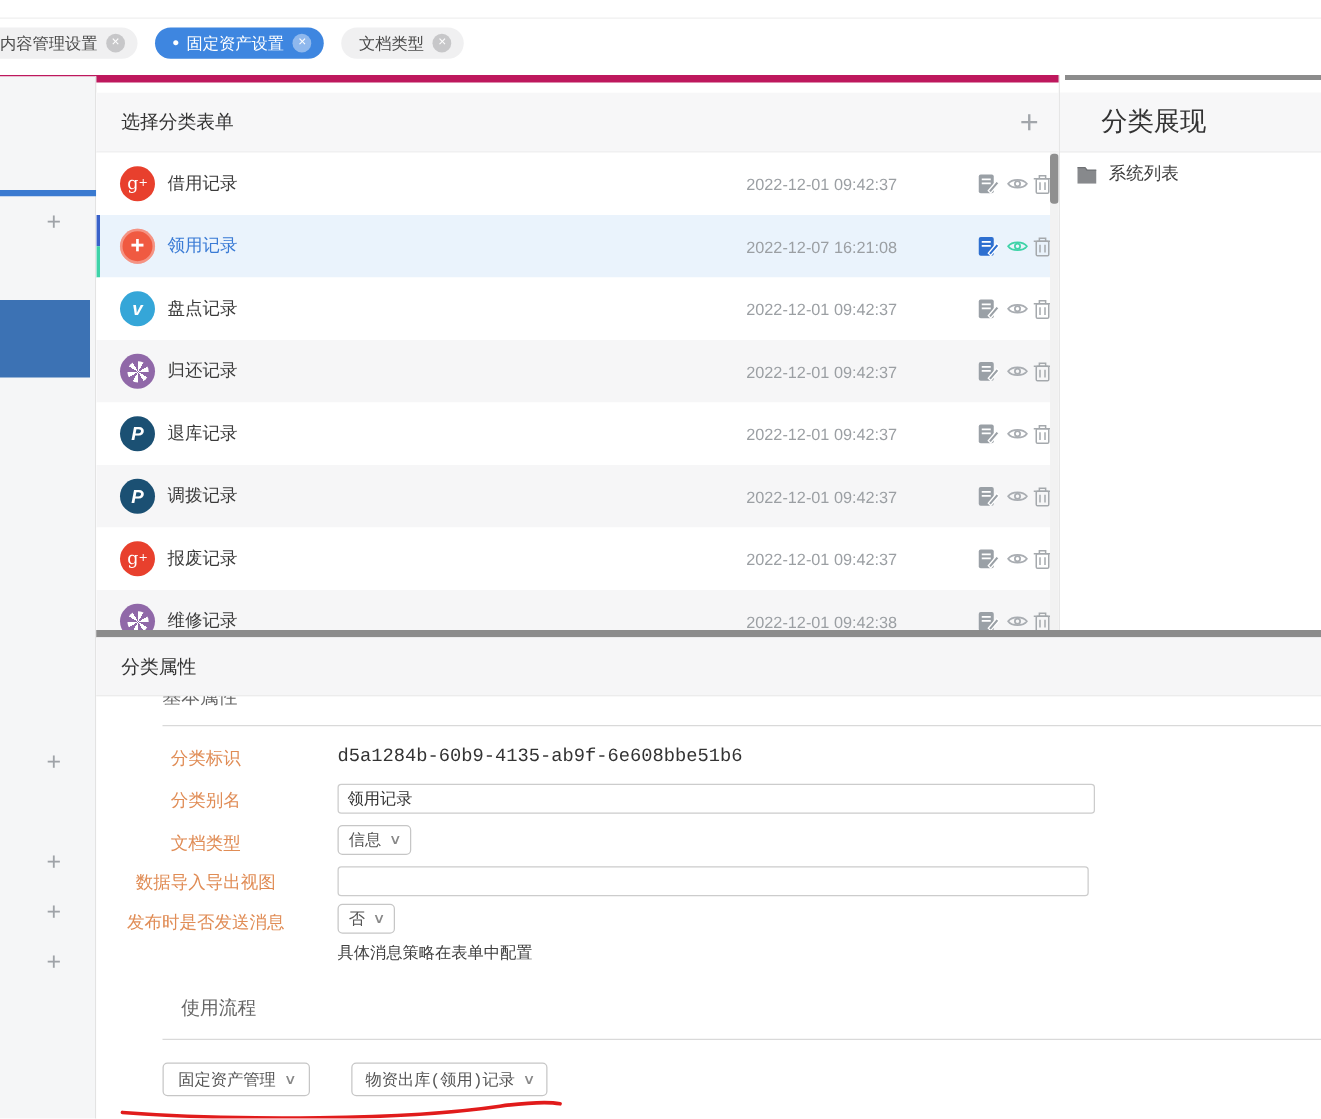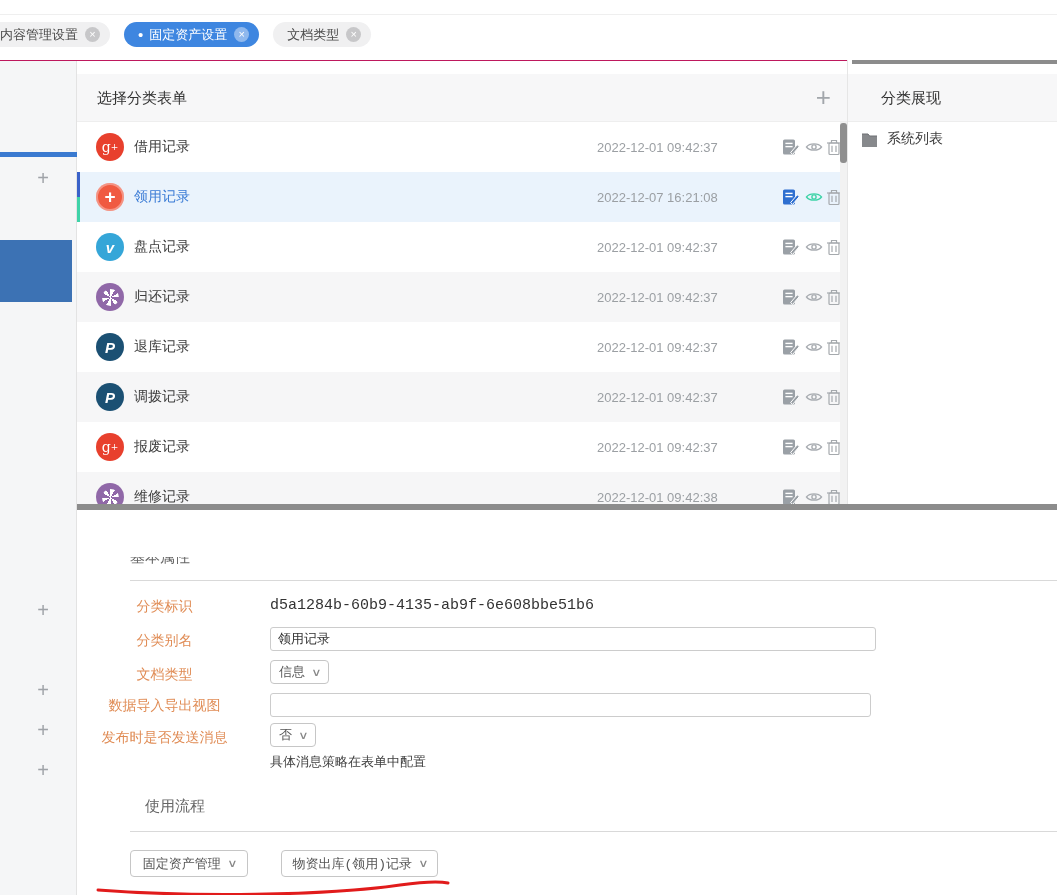--- a/index.html
+++ b/index.html
@@ -1,20 +1,20 @@
 <!DOCTYPE html>
 <html><head>
 <meta charset="utf-8">
 <style>
   html,body{margin:0;padding:0;background:#fff;}
   .screen{position:relative;width:1057px;height:895px;overflow:hidden;background:#fff;
     font-family:"Liberation Sans","DejaVu Sans",sans-serif;color:#333;}
 
   
-  .tabbar{position:absolute;left:0;top:0;width:1057px;height:60px;background:#fff;border-bottom:1px solid #be185d;}
+  .tabbar{position:absolute;left:0;top:0;width:1057px;height:60px;background:#fff;border-bottom:6px solid #be185d;}
   .topline{position:absolute;left:0;top:14px;width:1057px;height:1px;background:#efefef;}
   .tabrow{position:absolute;left:-14px;top:22px;display:flex;gap:14px;}
   .tab{height:25px;border-radius:14px;background:#f0f0f1;display:inline-flex;align-items:center;
        padding:0 10px 0 14px;font-size:13px;color:#4a4a4a;gap:7px;white-space:nowrap;cursor:pointer;}
   .tab.active{background:#3e86e0;color:#fff;}
   .tab .dot{font-size:15px;line-height:1;margin-right:-1px;}
   .tclose{width:15px;height:15px;border-radius:50%;background:#c7c7c9;color:#fff;font-size:11px;
           line-height:15px;text-align:center;flex:0 0 auto;}
   .tab.active .tclose{background:rgba(255,255,255,.42);}
 
@@ -59,21 +59,21 @@
   .act.a-trash{left:748px;color:#a5a9ad;}
   .lrow.selected .a-edit{color:#2e6fd0;}
   .lrow.selected .a-eye{color:#3fd3a8;}
   .vtrack{position:absolute;right:0;top:48px;bottom:0;width:7px;background:#f2f2f2;}
   .vthumb{position:absolute;left:0;top:1px;width:7px;height:40px;background:#8f8f8f;border-radius:3px;cursor:pointer;}
 
   
   .rpanel{position:absolute;left:847px;top:60px;width:210px;height:444px;background:#fff;border-left:1px solid #e6e6e6;box-sizing:border-box;}
   .rsplit{position:absolute;left:4px;right:0;top:0;height:4px;background:#8c8c8c;cursor:row-resize;}
   .rhead{position:absolute;left:0;right:0;top:14px;height:48px;background:#f7f7f8;border-bottom:1px solid #ededed;
-         font-size:15px;color:#333;line-height:48px;padding-left:33px;box-sizing:border-box;}
+         font-size:21px;color:#333;line-height:48px;padding-left:33px;box-sizing:border-box;}
   .ritem{position:absolute;left:13px;top:70px;display:flex;align-items:center;gap:9px;font-size:14px;color:#3c3c3c;cursor:pointer;}
   .ritem svg{display:block;}
 
   
   .hsplit{position:absolute;left:77px;top:504px;width:980px;height:6px;background:#8c8c8c;cursor:row-resize;}
 
   
   .bpanel{position:absolute;left:77px;top:510px;width:980px;height:385px;background:#fff;}
   .bhead{position:absolute;left:0;right:0;top:0;height:47px;background:#f6f6f7;border-bottom:1px solid #ececec;
          font-size:15px;color:#333;line-height:47px;padding-left:20px;box-sizing:border-box;}
@@ -384,20 +384,23 @@
         <path d="M1 2 h6 l1.6 2 H16 v11 H1 Z" fill="#87898c"></path>
         <path d="M1 2 h6 l1.6 2 H16" fill="none" stroke="#6f7174" stroke-width="1"></path>
       </svg>
       <span>系统列表</span>
     </div>
   </div>
 
   <div class="hsplit"></div>
 
   <div class="bpanel">
+    <div class="bhead">
+      <span>分类属性</span>
+    </div>
     <div class="bcontent">
       <div class="sec sec1">基本属性</div>
       <div class="hr hr1"></div>
 
       <div class="flabel" style="top:41px">分类标识</div>
       <div class="fval" style="top:40px">d5a1284b-60b9-4135-ab9f-6e608bbe51b6</div>
 
       <div class="flabel" style="top:75px">分类别名</div>
       <input class="tinput" style="top: 70px; width: 590px;" value="领用记录">
 

